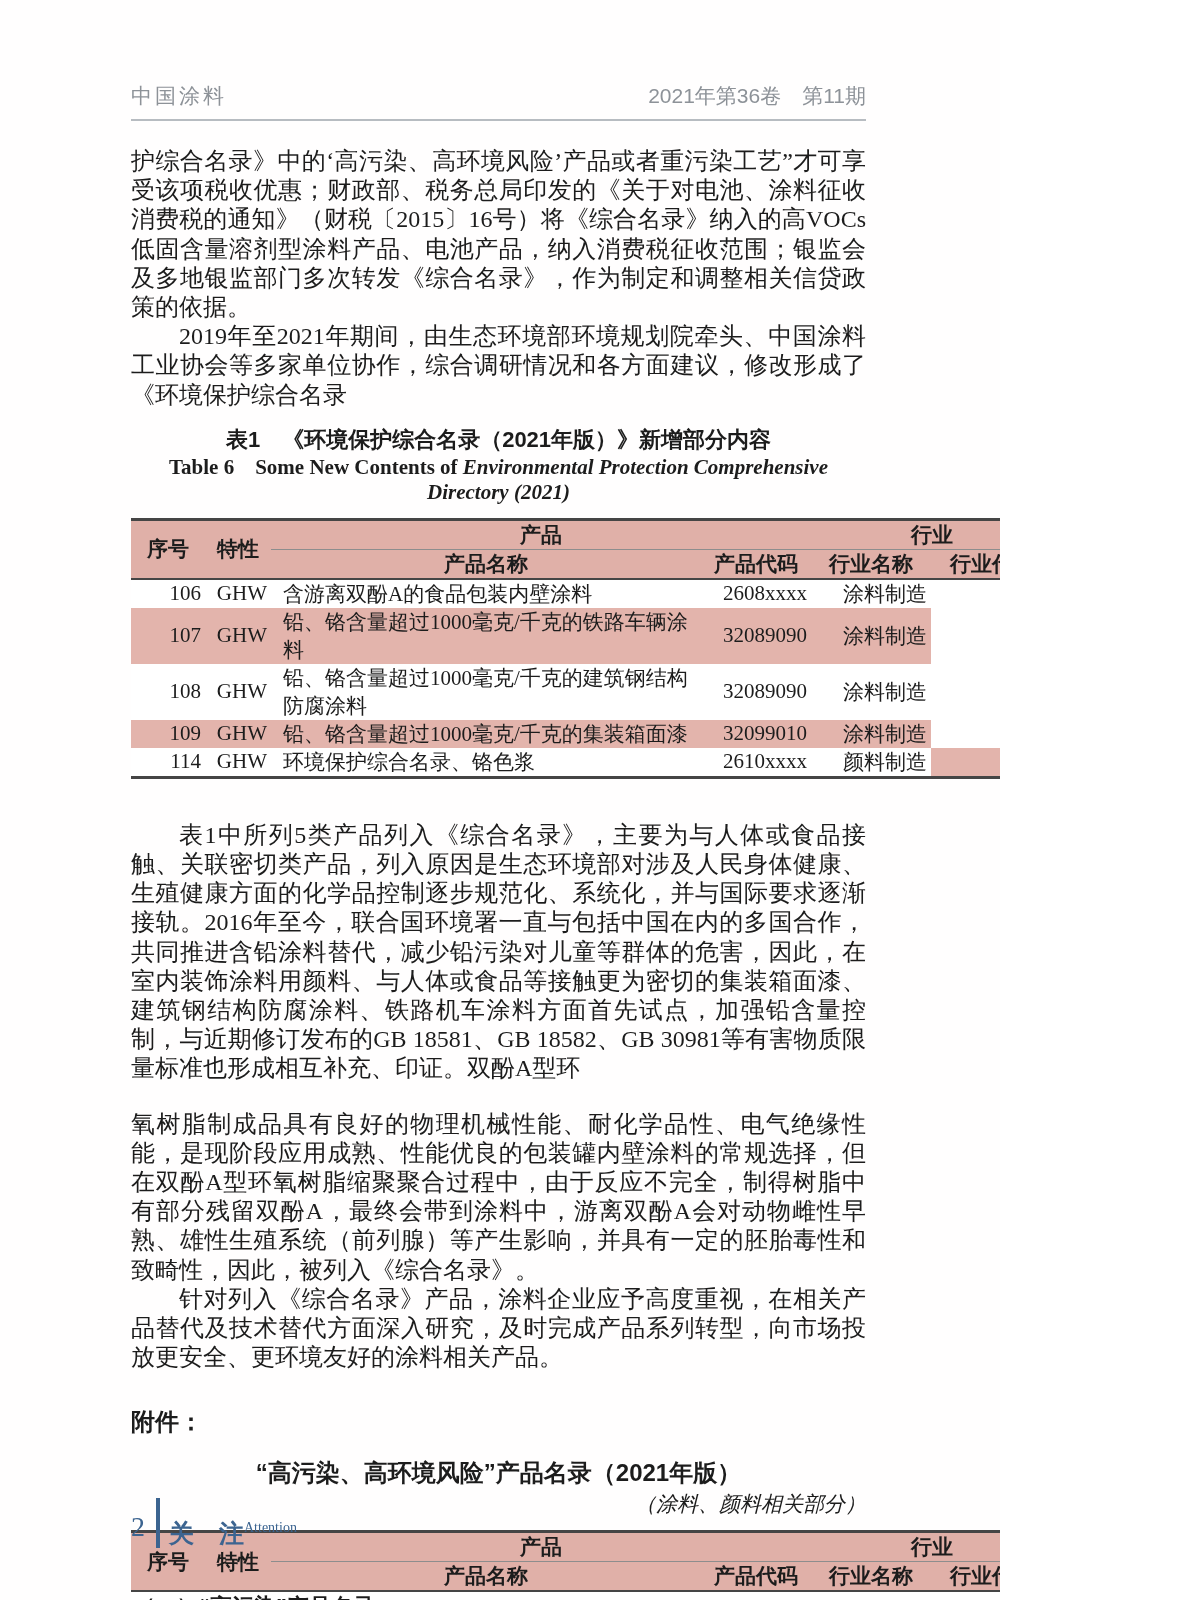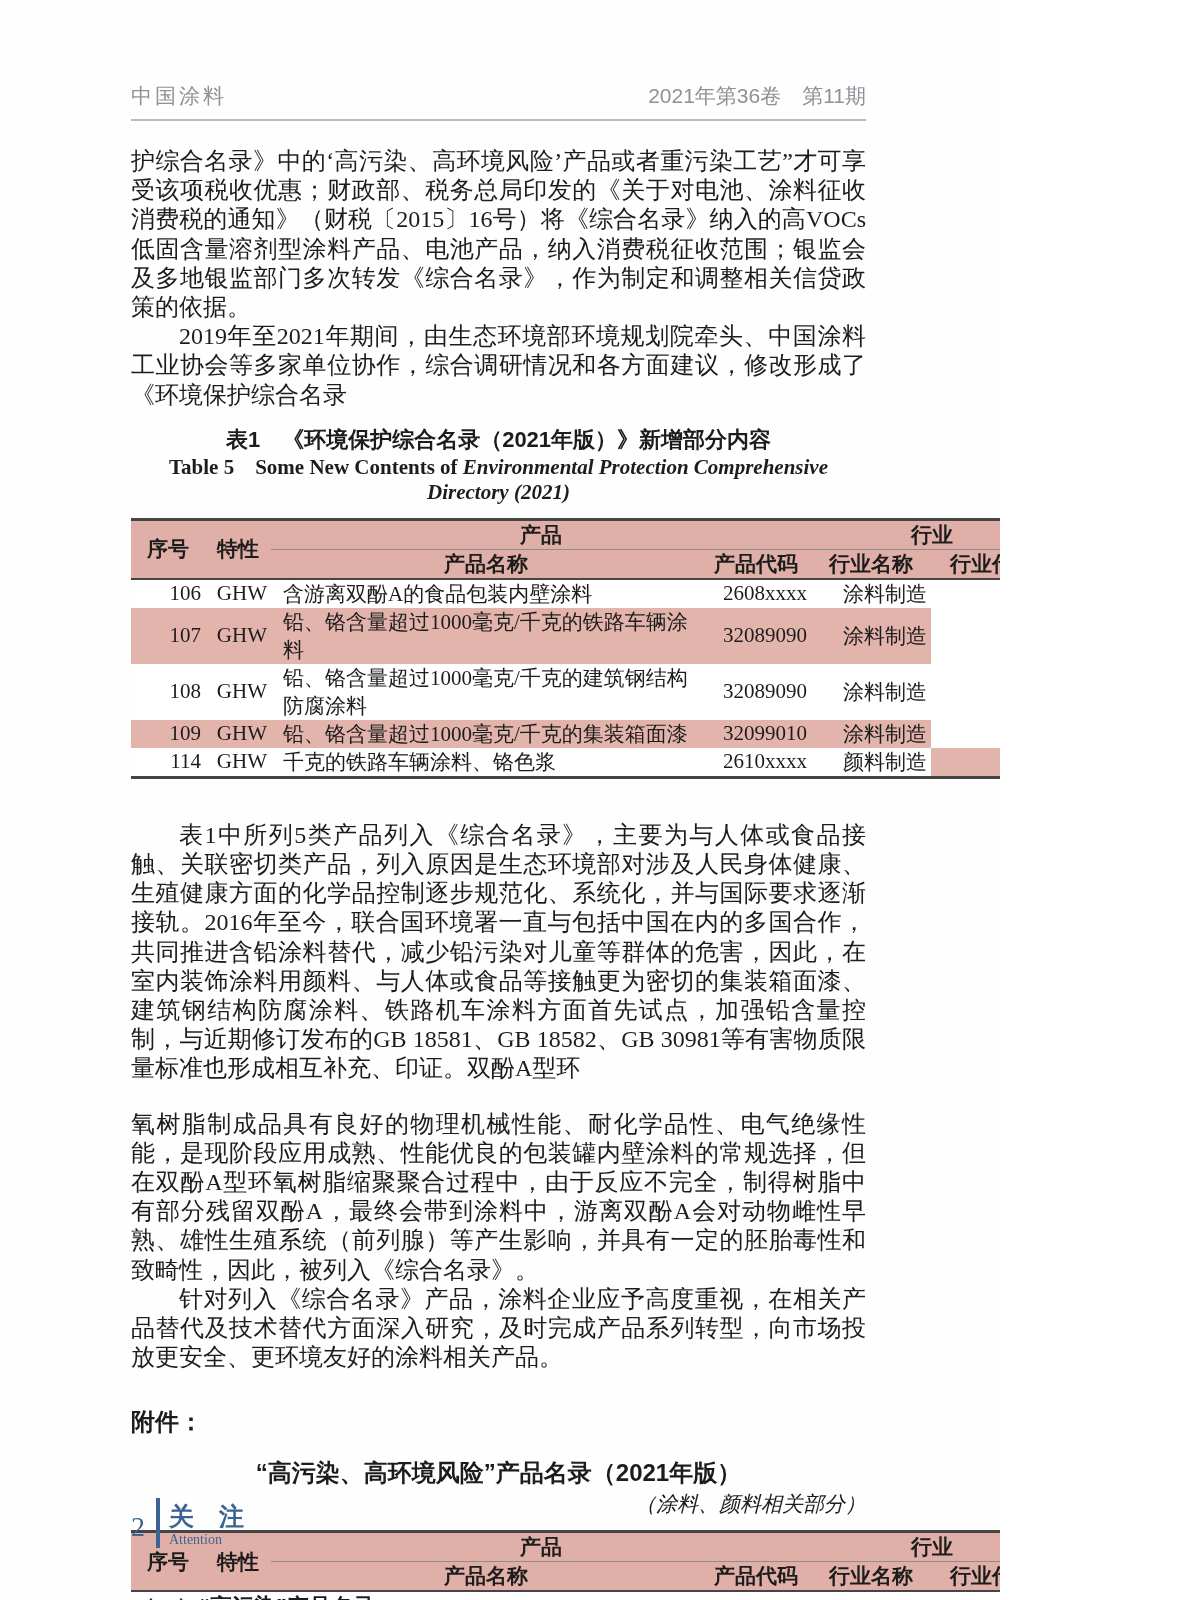--- a/index.html
+++ b/index.html
@@ -133,21 +133,21 @@
     line-height: 28px;
     margin-right: 11px;
     padding-bottom: 7px;
   }
   .footer .footer-bar {
     width: 4px;
     height: 50px;
     background: #3c6490;
     margin-right: 9px;
   }
-  .footer .footer-text { display: flex; flex-direction: column; }
+  .footer .footer-text { display: flex; flex-direction: row; }
   .footer .footer-zh {
     font-family: "Liberation Sans", "DejaVu Sans", sans-serif;
     font-weight: bold;
     font-size: 25px;
     line-height: 29px;
   }
   .footer .footer-en {
     font-size: 14px;
     line-height: 17px;
   }
@@ -163,21 +163,21 @@
   </div>
 
   <div class="cols cols-1">
     <div class="col">
       <p>护综合名录》中的‘高污染、高环境风险’产品或者重污染工艺”才可享受该项税收优惠；财政部、税务总局印发的《关于对电池、涂料征收消费税的通知》（财税〔2015〕16号）将《综合名录》纳入的高VOCs低固含量溶剂型涂料产品、电池产品，纳入消费税征收范围；银监会及多地银监部门多次转发《综合名录》，作为制定和调整相关信贷政策的依据。</p>
       <p class="indent">2019年至2021年期间，由生态环境部环境规划院牵头、中国涂料工业协会等多家单位协作，综合调研情况和各方面建议，修改形成了《环境保护综合名录</p>
     </div>
   </div>
 
   <div class="tbl-caption-zh">表1　《环境保护综合名录（2021年版）》新增部分内容</div>
-  <div class="tbl-caption-en"><span>Table 5　Some New Contents of </span><span class="it">Environmental Protection Comprehensive Directory (2021)</span></div>
+  <div class="tbl-caption-en"><span>Table 6　Some New Contents of </span><span class="it">Environmental Protection Comprehensive Directory (2021)</span></div>
 
   <table class="dir">
     <colgroup>
       <col style="width:74px">
         <col style="width:66px">
         <col style="width:430px">
       <col style="width:110px">
         <col style="width:120px">
         <col style="width:122px">
     </colgroup>
@@ -221,21 +221,21 @@
       <tr class="pink">
         <td>109</td>
         <td>GHW</td>
         <td class="name">铅、铬含量超过1000毫克/千克的集装箱面漆</td>
         <td>32099010</td>
         <td>涂料制造</td>
       </tr>
       <tr>
         <td>114</td>
         <td>GHW</td>
-        <td class="name">千克的铁路车辆涂料、铬色浆</td>
+        <td class="name">环境保护综合名录、铬色浆</td>
         <td>2610xxxx</td>
         <td>颜料制造</td>
         <td class="pink-cell">2643</td>
       </tr>
     </tbody>
   </table>
 
   <div class="cols cols-2">
     <div class="col">
       <p class="indent">表1中所列5类产品列入《综合名录》，主要为与人体或食品接触、关联密切类产品，列入原因是生态环境部对涉及人民身体健康、生殖健康方面的化学品控制逐步规范化、系统化，并与国际要求逐渐接轨。2016年至今，联合国环境署一直与包括中国在内的多国合作，共同推进含铅涂料替代，减少铅污染对儿童等群体的危害，因此，在室内装饰涂料用颜料、与人体或食品等接触更为密切的集装箱面漆、建筑钢结构防腐涂料、铁路机车涂料方面首先试点，加强铅含量控制，与近期修订发布的GB 18581、GB 18582、GB 30981等有害物质限量标准也形成相互补充、印证。双酚A型环</p>

